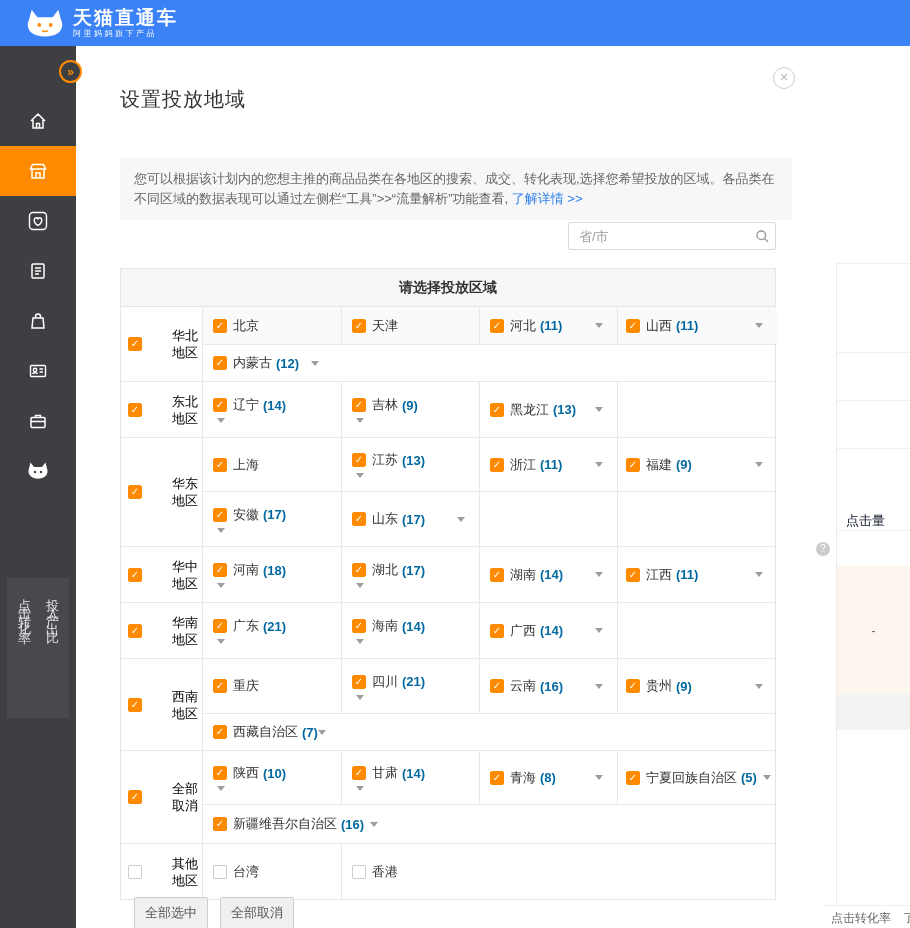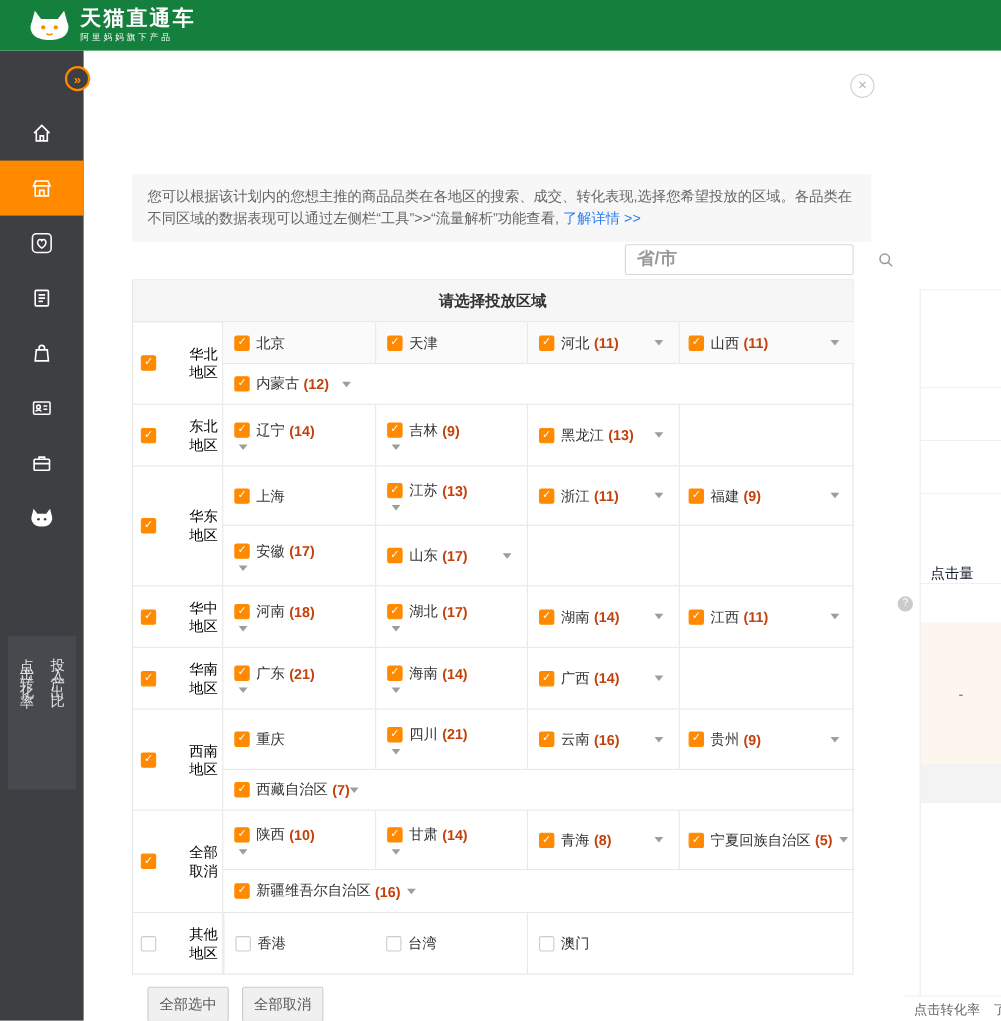--- a/index.html
+++ b/index.html
@@ -4,21 +4,21 @@
 <title>设置投放地域</title>
 <style>
   * { margin:0; padding:0; box-sizing:border-box; }
   html,body { width:910px; height:928px; }
   body {
     font-family:"Liberation Sans","DejaVu Sans",sans-serif;
     background:#fff; overflow:hidden; position:relative;
     color:#333;
   }
   
-  .topbar { position:absolute; left:0; top:0; width:910px; height:46px; background:#15803d;
+  .topbar { position:absolute; left:0; top:0; width:910px; height:46px; background:#3b82f6;
             display:flex; align-items:center; padding-left:26px; z-index:5; }
   .logo { display:flex; align-items:center; gap:9px; }
   .logo-cat { width:38px; height:32px; }
   .logo-text { display:flex; flex-direction:column; line-height:1; }
   .logo-title { color:#fff; font-size:19px; font-weight:bold; letter-spacing:2px; }
   .logo-sub { color:#fff; font-size:8px; letter-spacing:2.5px; margin-top:3px; opacity:.95; }
 
   
   .sidebar { position:absolute; left:0; top:46px; width:76px; height:882px; background:#3d3f43; z-index:4; padding-top:50px; }
   .side-item { height:50px; display:flex; align-items:center; justify-content:center; cursor:pointer; }
@@ -34,27 +34,27 @@
   
   .modal { position:absolute; left:76px; top:46px; width:742px; height:882px; background:#fff; z-index:2; }
   .modal-close { position:absolute; left:697px; top:21px; width:22px; height:22px; border:1px solid #ccc;
                  border-radius:50%; color:#b5b5b5; font-size:14px; line-height:19px; text-align:center; cursor:pointer; background:#fff; }
   .modal-title { position:absolute; left:44px; top:40px; font-size:20px; color:#333; letter-spacing:1px; }
   .info-box { position:absolute; left:44px; top:112px; width:672px; background:#f7f7f7;
               padding:11px 14px; font-size:13px; color:#666; line-height:20px; }
   .info-link { color:#2d7ff0; cursor:pointer; }
   .search-wrap { position:absolute; left:492px; top:176px; width:208px; height:28px;
                  border:1px solid #d9d9d9; border-radius:2px; display:flex; align-items:center; background:#fff; }
-  .search-input { flex:1; border:none; outline:none; padding-left:10px; font-size:16px; color:#7f1d1d; background:transparent;
-                  font-family:"Liberation Sans","DejaVu Sans",sans-serif;font-weight:bold; }
+  .search-input { flex:1; border:none; outline:none; padding-left:10px; font-size:13px; color:#7f1d1d; background:transparent;
+                  font-family:"Liberation Sans","DejaVu Sans",sans-serif; }
   .search-input::placeholder { color:#9a9a9a; }
   .search-icon { margin-right:8px; display:flex; }
 
   
-  .rtable { position:absolute; left:44px; top:208px; width:656px; border:1px solid #e5e5e5; background:#fff; }
+  .rtable { position:absolute; left:44px; top:222px; width:656px; border:1px solid #e5e5e5; background:#fff; }
   .thead { height:38px; background:#f6f6f6; border-bottom:1px solid #e5e5e5;
            display:flex; align-items:center; justify-content:center; font-size:14px; font-weight:bold; color:#333; }
   .region-row { display:flex; border-bottom:1px solid #e8e8e8; }
   .region-row:last-child { border-bottom:none; }
   .region-cell { width:82px; flex:none; border-right:1px solid #e8e8e8; display:flex;
                  align-items:center; padding-left:7px; cursor:pointer; }
   .region-name { width:42px; font-size:13px; color:#000000; line-height:17px;margin-left:24px; }
   .lines { flex:1; display:flex; flex-direction:column; }
   .line { display:flex; align-items:stretch; border-bottom:1px solid #e8e8e8; }
   .lines .line:last-child { border-bottom:none; }
@@ -66,21 +66,21 @@
   .gcell.col4 { width:160px; padding-left:8px; }
   .gcell.two-line { flex-direction:column; align-items:flex-start; justify-content:center; }
   .span-cell { display:flex; align-items:center; padding-left:10px; cursor:pointer; }
   .cellrow { display:flex; align-items:center; white-space:nowrap; }
   .gcell:not(.two-line) .cellrow, .span-cell .cellrow { flex:1; }
   .cb { width:14px; height:14px; flex:none; border:1px solid #ccc; border-radius:2px; background:#fff;
         display:inline-flex; align-items:center; justify-content:center; margin-right:6px;
         font-size:10px; line-height:14px; color:#fff; cursor:pointer; }
   .cb.on { background:#ff8a00; border-color:#ff8a00; }
   .plabel { font-size:13px; color:#333; }
-  .pcount { font-size:13px; color:#c2410c; font-weight:bold; margin-left:4px; }
+  .pcount { font-size:13px; color:#0369a1; font-weight:bold; margin-left:4px; }
   .caret { width:0; height:0; border-left:4px solid transparent; border-right:4px solid transparent;
            border-top:5px solid #9d9d9d; cursor:pointer; flex:none; }
   .c-right { margin-left:auto; margin-right:14px; }
   .c-after { margin-left:6px; }
   .c-below { margin:4px 0 0 4px; }
 
   .btn-row { position:absolute; left:58px; top:851px; display:flex; gap:12px; }
   .gray-btn { background:#f0f0f0; border:1px solid #ccc; border-radius:2px; font-size:13px; color:#555;
               padding:6px 10px; cursor:pointer; font-family:"Liberation Sans","DejaVu Sans",sans-serif; }
 
@@ -168,20 +168,21 @@
   </div>
 
   <div class="metrics-box">
     <span class="vtext">点击转化率</span>
     <span class="vtext">投入产出比</span>
   </div>
 </div>
 
 <div class="modal">
   <div class="modal-close">×</div>
+  <div class="modal-title">设置投放地域</div>
 
   <div class="info-box">
     <span>您可以根据该计划内的您想主推的商品品类在各地区的搜索、成交、转化表现,选择您希望投放的区域。各品类在不同区域的数据表现可以通过左侧栏“工具”&gt;&gt;“流量解析”功能查看,</span>
     <span class="info-link">了解详情 &gt;&gt;</span>
   </div>
 
   <div class="search-wrap">
     <input class="search-input" type="text" placeholder="省/市" style="">
     <span class="search-icon">
       <svg width="15" height="15" viewBox="0 0 15 15" fill="none" stroke="#999" stroke-width="1.4">
@@ -516,36 +517,30 @@
             </div>
           </div>
         </div>
         <div class="region-row">
           <div class="region-cell">
             <span class="cb"></span>
             <span class="region-name">其他地区</span>
           </div>
           <div class="lines">
             <div class="line" style="height: 55px;">
+              <div class="gcell col1">
+                <div class="cellrow">
+                  <span class="cb"></span>
+                  <span class="plabel">台湾</span>
+                </div>
+              </div>
               <div class="gcell col2">
                 <div class="cellrow">
                   <span class="cb"></span>
                   <span class="plabel">香港</span>
-                </div>
-              </div>
-              <div class="gcell col1">
-                <div class="cellrow">
-                  <span class="cb"></span>
-                  <span class="plabel">台湾</span>
-                </div>
-              </div>
-              <div class="gcell col3">
-                <div class="cellrow">
-                  <span class="cb"></span>
-                  <span class="plabel">澳门</span>
                 </div>
               </div>
             </div>
           </div>
         </div>
       </div>
   </div>
 
   <div class="btn-row">
     <button class="gray-btn">全部选中</button>

